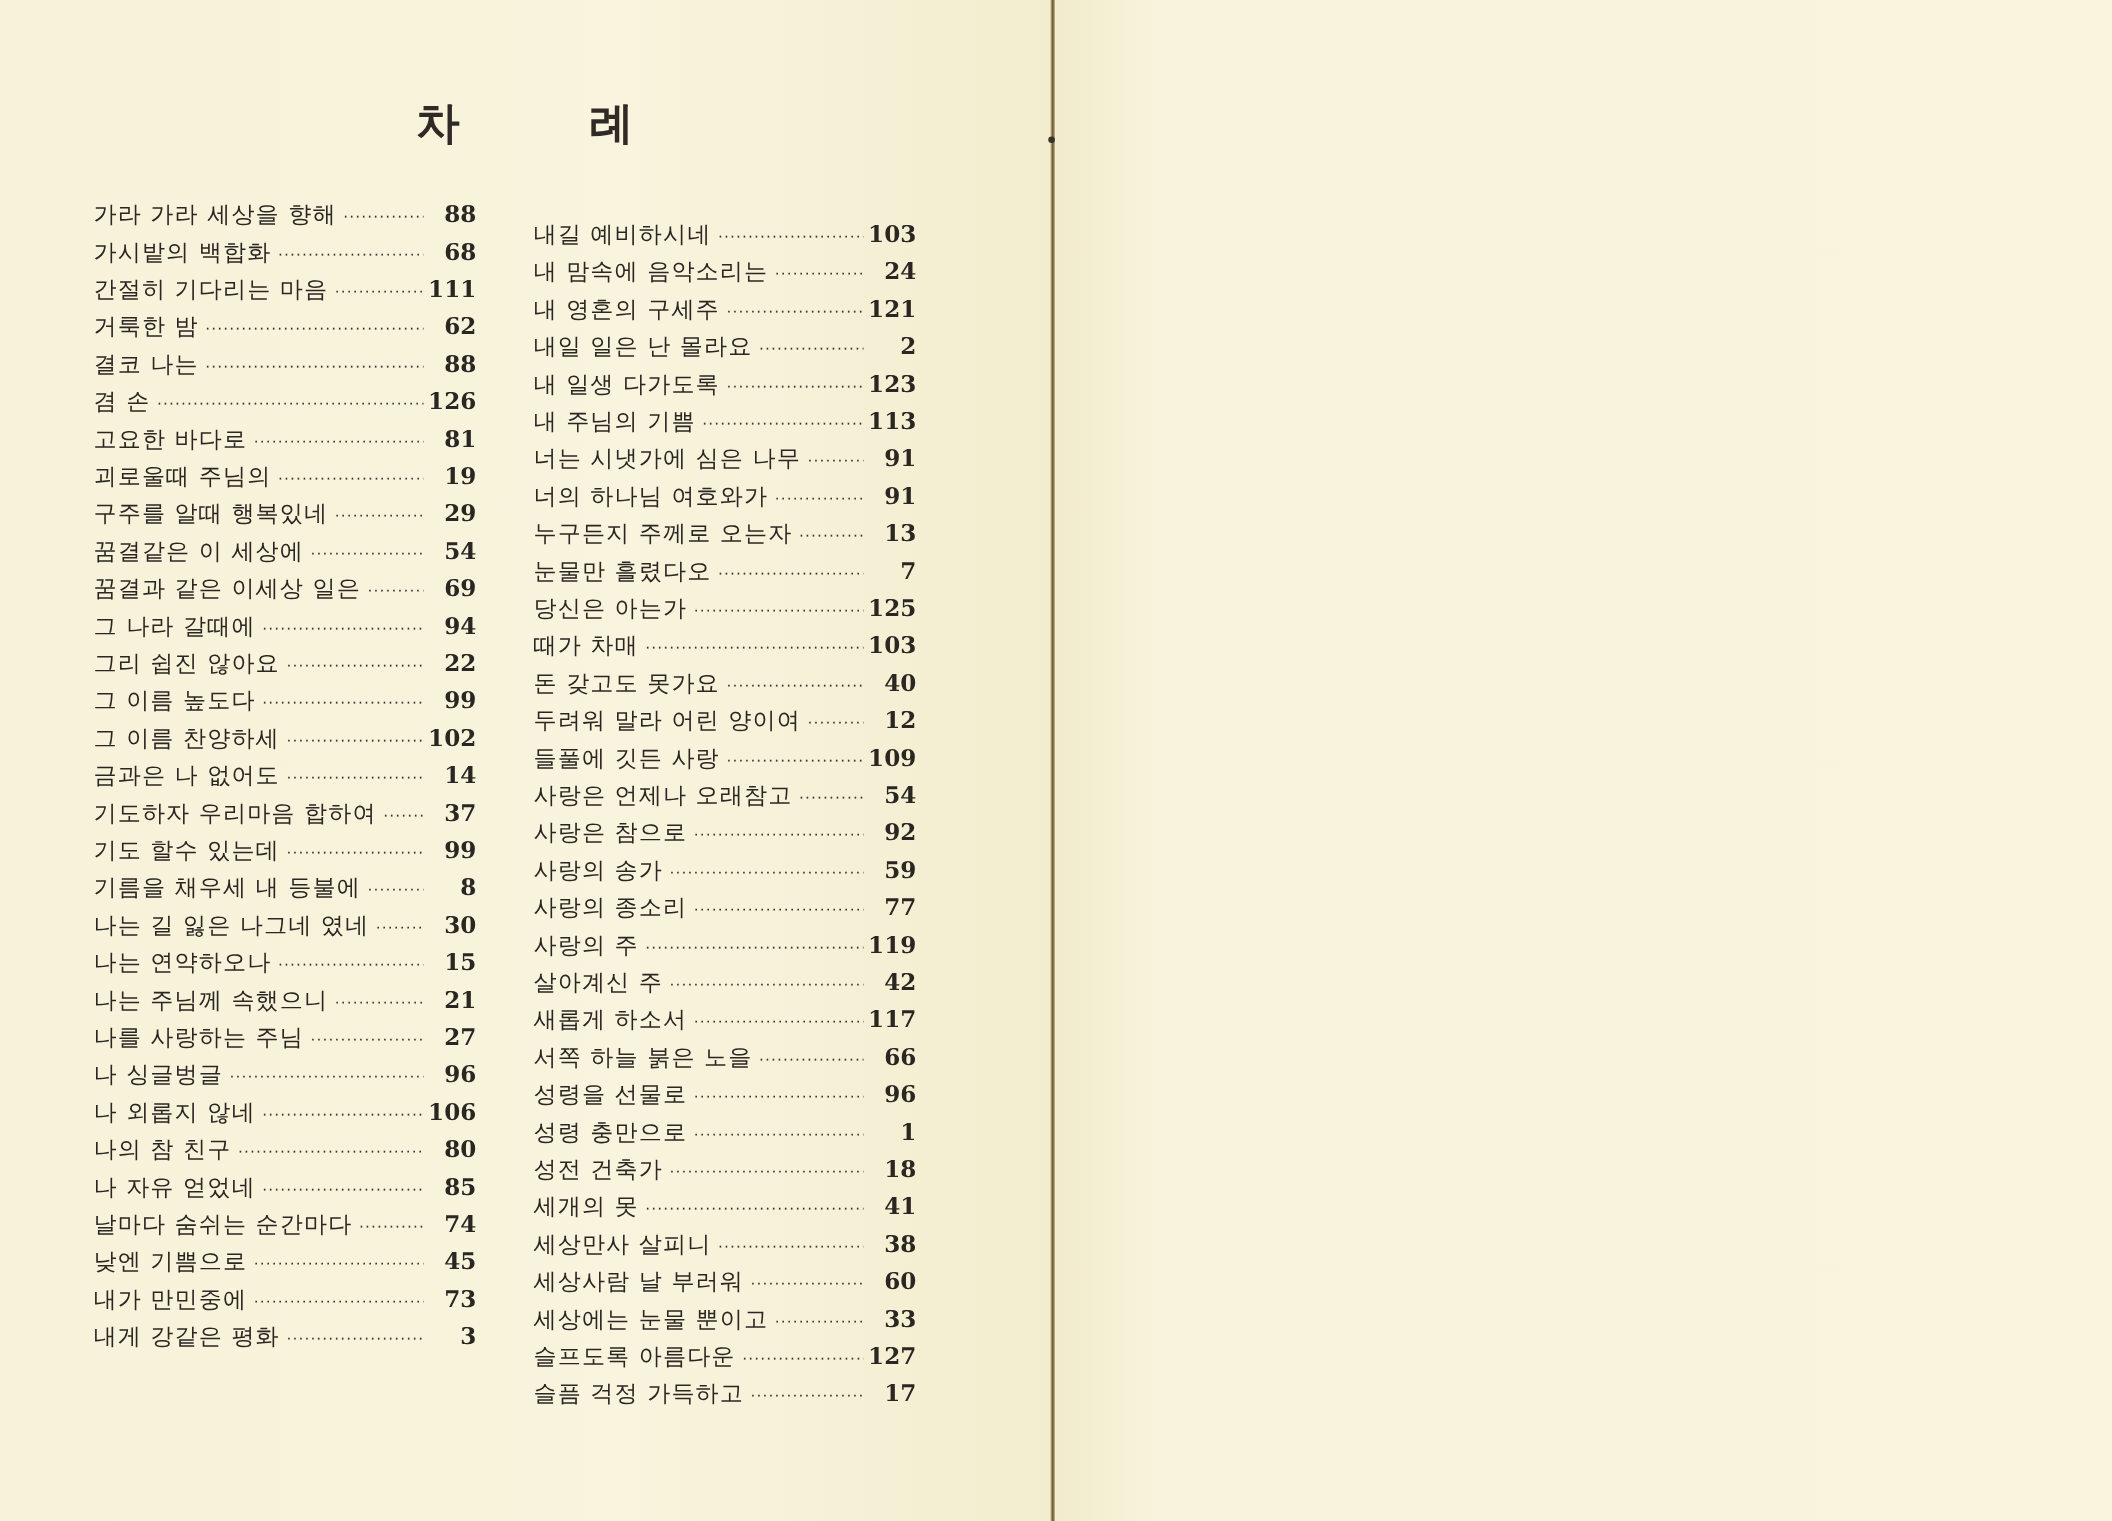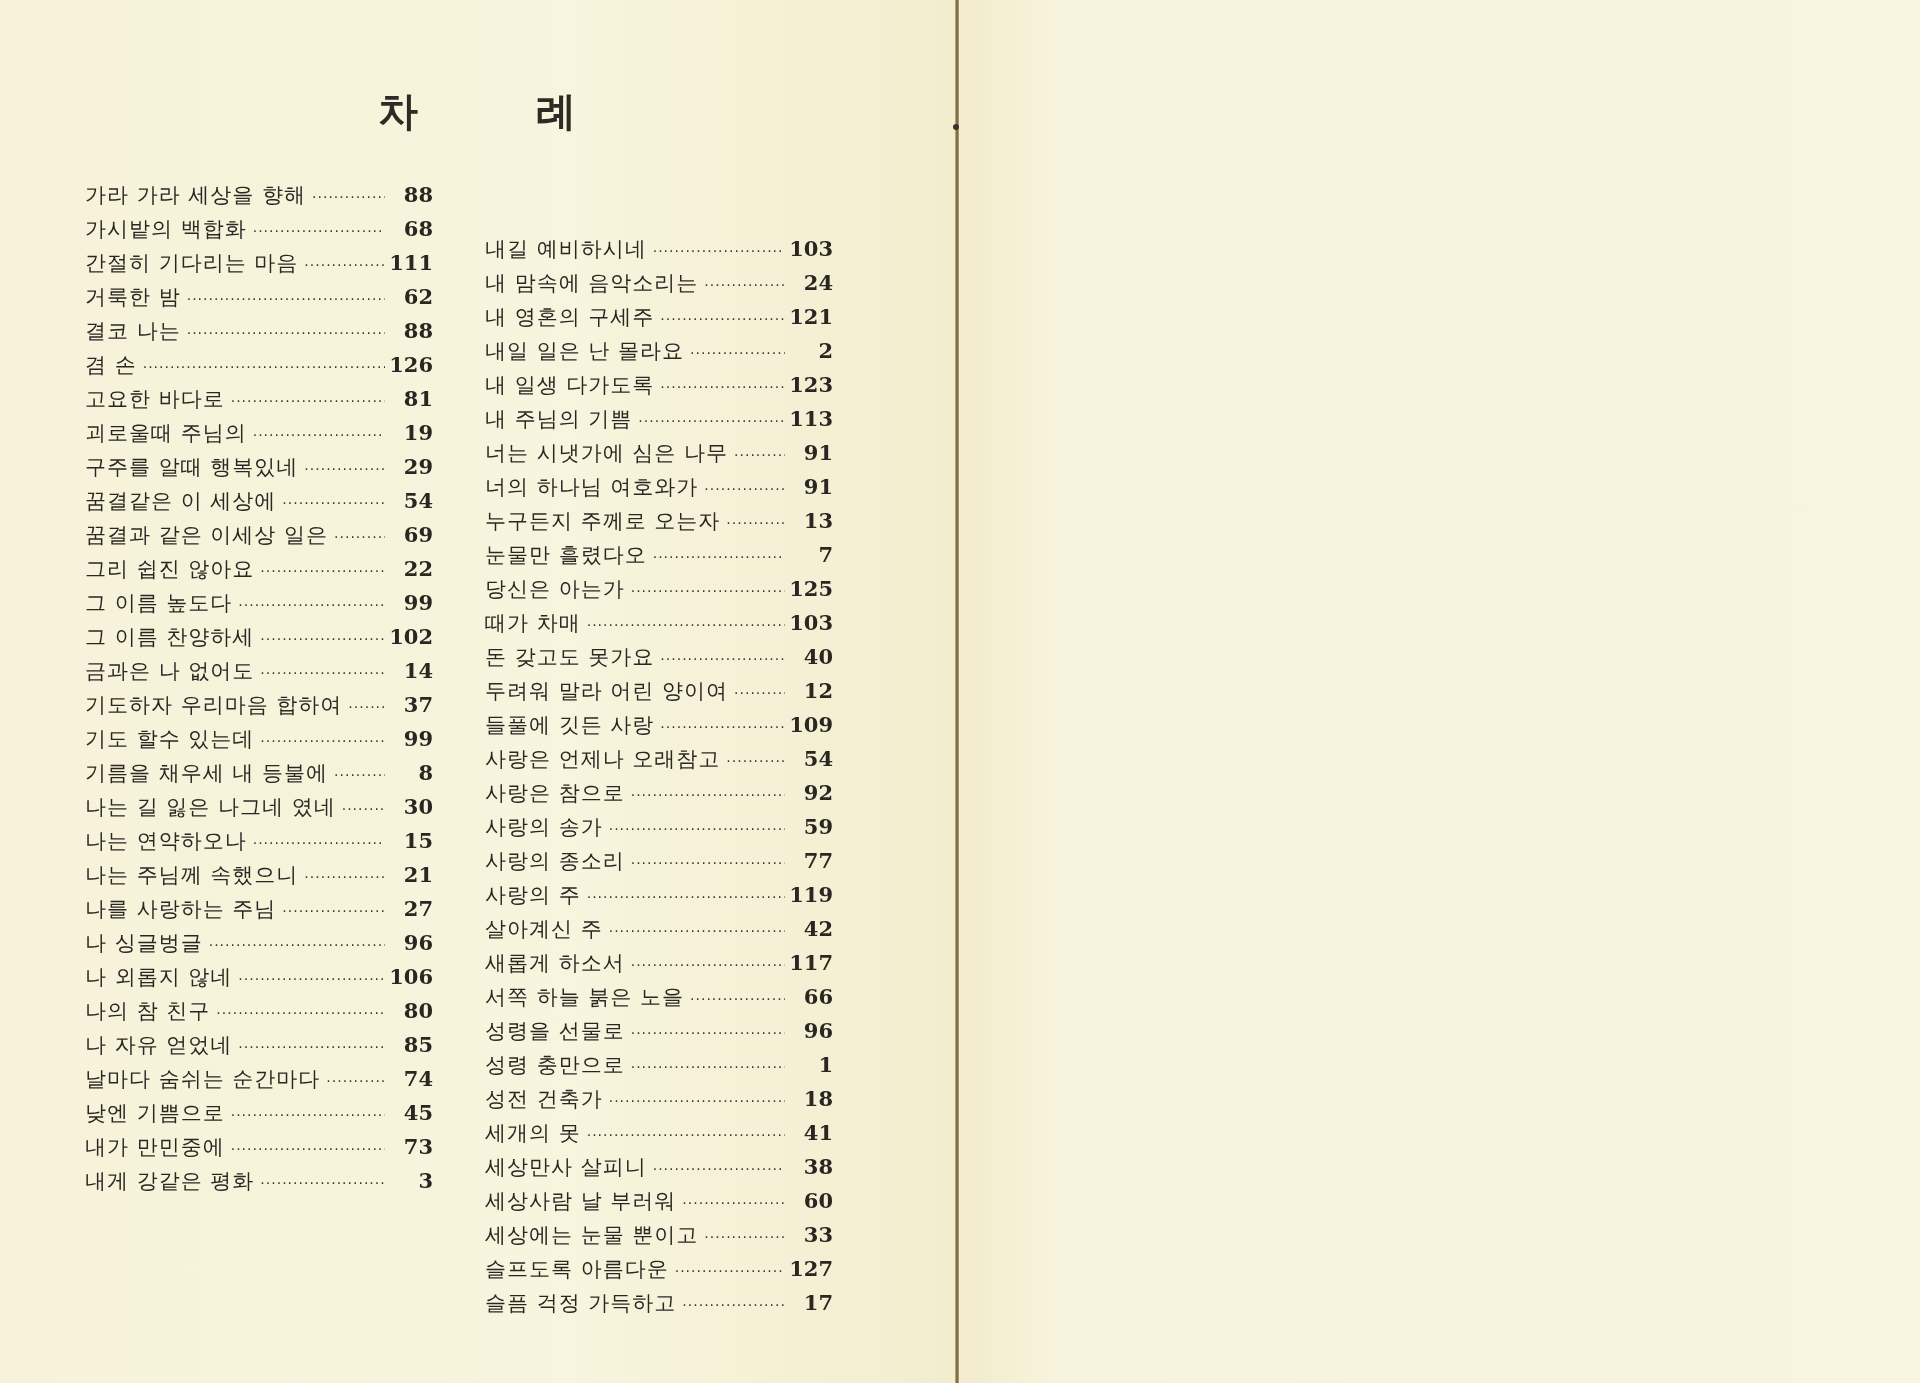--- a/index.html
+++ b/index.html
@@ -24,21 +24,21 @@
     position: absolute; left: 953px; top: 124px; width: 6px; height: 6px;
     border-radius: 50%; background: #3a3128;
   }
   .title {
     position: absolute; top: 84px; left: 378px; width: 200px;
     display: flex; justify-content: space-between;
     font-size: 40px; font-weight: bold; color: #2f2a26; letter-spacing: 2px;
   }
   .col { position: absolute; }
   .col.c1 { left: 85px; top: 178px; width: 348px; }
-  .col.c2 { left: 485px; top: 196px; width: 348px; margin-top: 36px; }
+  .col.c2 { left: 485px; top: 196px; width: 348px; }
   .row {
     display: flex; align-items: baseline; height: 34px; line-height: 34px;
     font-size: 21px; white-space: nowrap;
   }
   .row .t { flex: 0 0 auto; letter-spacing: 1px; }
   .row .d {
     flex: 1 1 auto; overflow: hidden; margin: 0 4px 0 6px;
     color: #3a342c; font-size: 14px; letter-spacing: 1px;
   }
   .row .d::before {
@@ -106,20 +106,25 @@
       </div>
       <div class="row">
         <span class="t">꿈결같은 이 세상에</span>
         <span class="d"></span>
         <span class="n">54</span>
       </div>
       <div class="row">
         <span class="t">꿈결과 같은 이세상 일은</span>
         <span class="d"></span>
         <span class="n">69</span>
+      </div>
+      <div class="row">
+        <span class="t">그 나라 갈때에</span>
+        <span class="d"></span>
+        <span class="n">94</span>
       </div>
       <div class="row">
         <span class="t">그리 쉽진 않아요</span>
         <span class="d"></span>
         <span class="n">22</span>
       </div>
       <div class="row">
         <span class="t">그 이름 높도다</span>
         <span class="d"></span>
         <span class="n">99</span>

